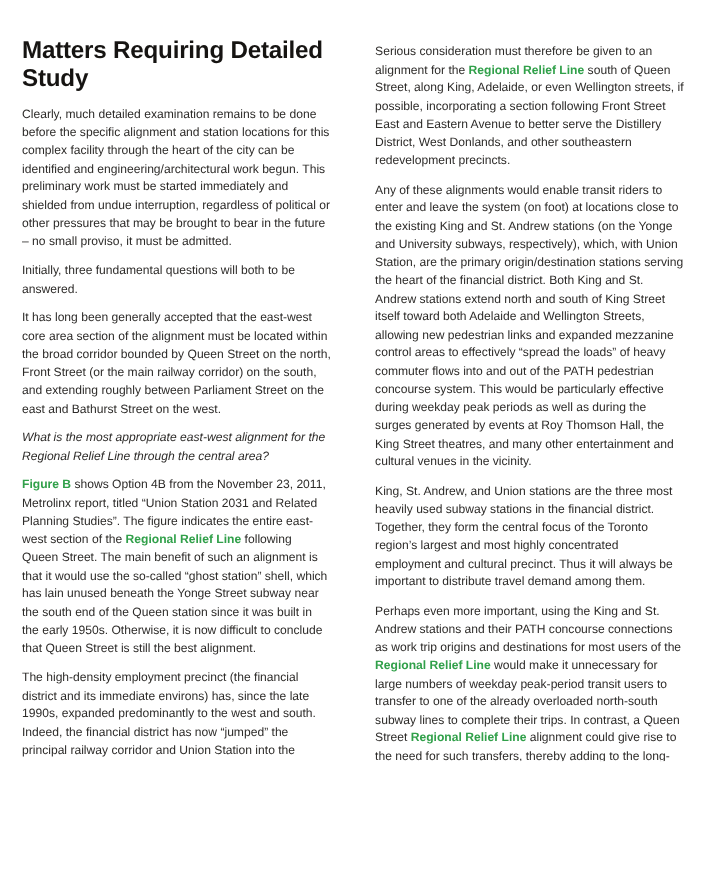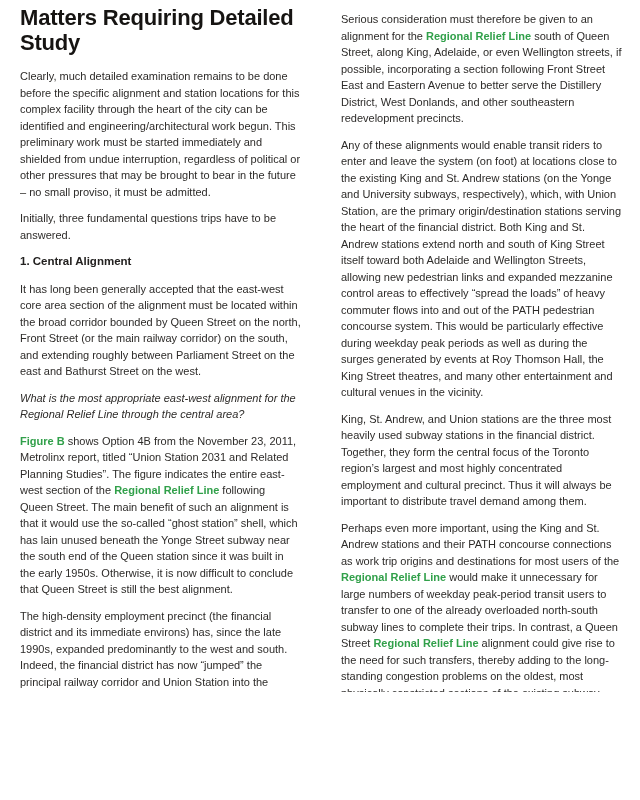--- a/index.html
+++ b/index.html
@@ -5,21 +5,21 @@
   * { margin: 0; padding: 0; box-sizing: border-box; }
   html, body {
     width: 640px;
     background: #ffffff;
     font-family: "Liberation Sans", "DejaVu Sans", sans-serif;
   }
   .page {
     width: 640px;
     height: 692px;
     background: #ffffff;
-    padding: 4px 18px 0 20px;
+    padding: 32px 18px 0 20px;
     overflow: hidden;
   }
   .columns {
     display: flex;
     gap: 40px;
   }
   .col {
     width: 281px;
     flex: 0 0 281px;
   }
@@ -59,23 +59,22 @@
 <body>
 
 <div class="page">
   <div class="columns">
 
     <div class="col col-left">
       <h1 class="doc-title">Matters Requiring Detailed Study</h1>
 
       <p class="para">Clearly, much detailed examination remains to be done before the specific alignment and station locations for this complex facility through the heart of the city can be identified and engineering/architectural work begun. This preliminary work must be started immediately and shielded from undue interruption, regardless of political or other pressures that may be brought to bear in the future – no small proviso, it must be admitted.</p>
 
-      <p class="para">Initially, three fundamental questions trips have to be answered.</p>
+      <p class="para">Initially, three fundamental questions will both to be answered.</p>
 
-      <h2 class="sub-heading">1. Central Alignment</h2>
 
       <p class="para">It has long been generally accepted that the east-west core area section of the alignment must be located within the broad corridor bounded by Queen Street on the north, Front Street (or the main railway corridor) on the south, and extending roughly between Parliament Street on the east and Bathurst Street on the west.</p>
 
       <p class="para question">What is the most appropriate east-west alignment for the Regional Relief Line through the central area?</p>
 
       <p class="para"><span class="green-bold">Figure B</span><span> shows Option 4B from the November 23, 2011, Metrolinx report, titled “Union Station 2031 and Related Planning Studies”. The figure indicates the entire east-west section of the </span><span class="green-bold">Regional Relief Line</span><span> following Queen Street. The main benefit of such an alignment is that it would use the so-called “ghost station” shell, which has lain unused beneath the Yonge Street subway near the south end of the Queen station since it was built in the early 1950s. Otherwise, it is now difficult to conclude that Queen Street is still the best alignment.</span></p>
 
       <p class="para">The high-density employment precinct (the financial district and its immediate environs) has, since the late 1990s, expanded predominantly to the west and south. Indeed, the financial district has now “jumped” the principal railway corridor and Union Station into the central waterfront precinct of the central area. This trend is likely to continue, as the Royal Bank and other organizations plan new major office complexes as far south as Queen’s Quay.</p>
     </div>
 

